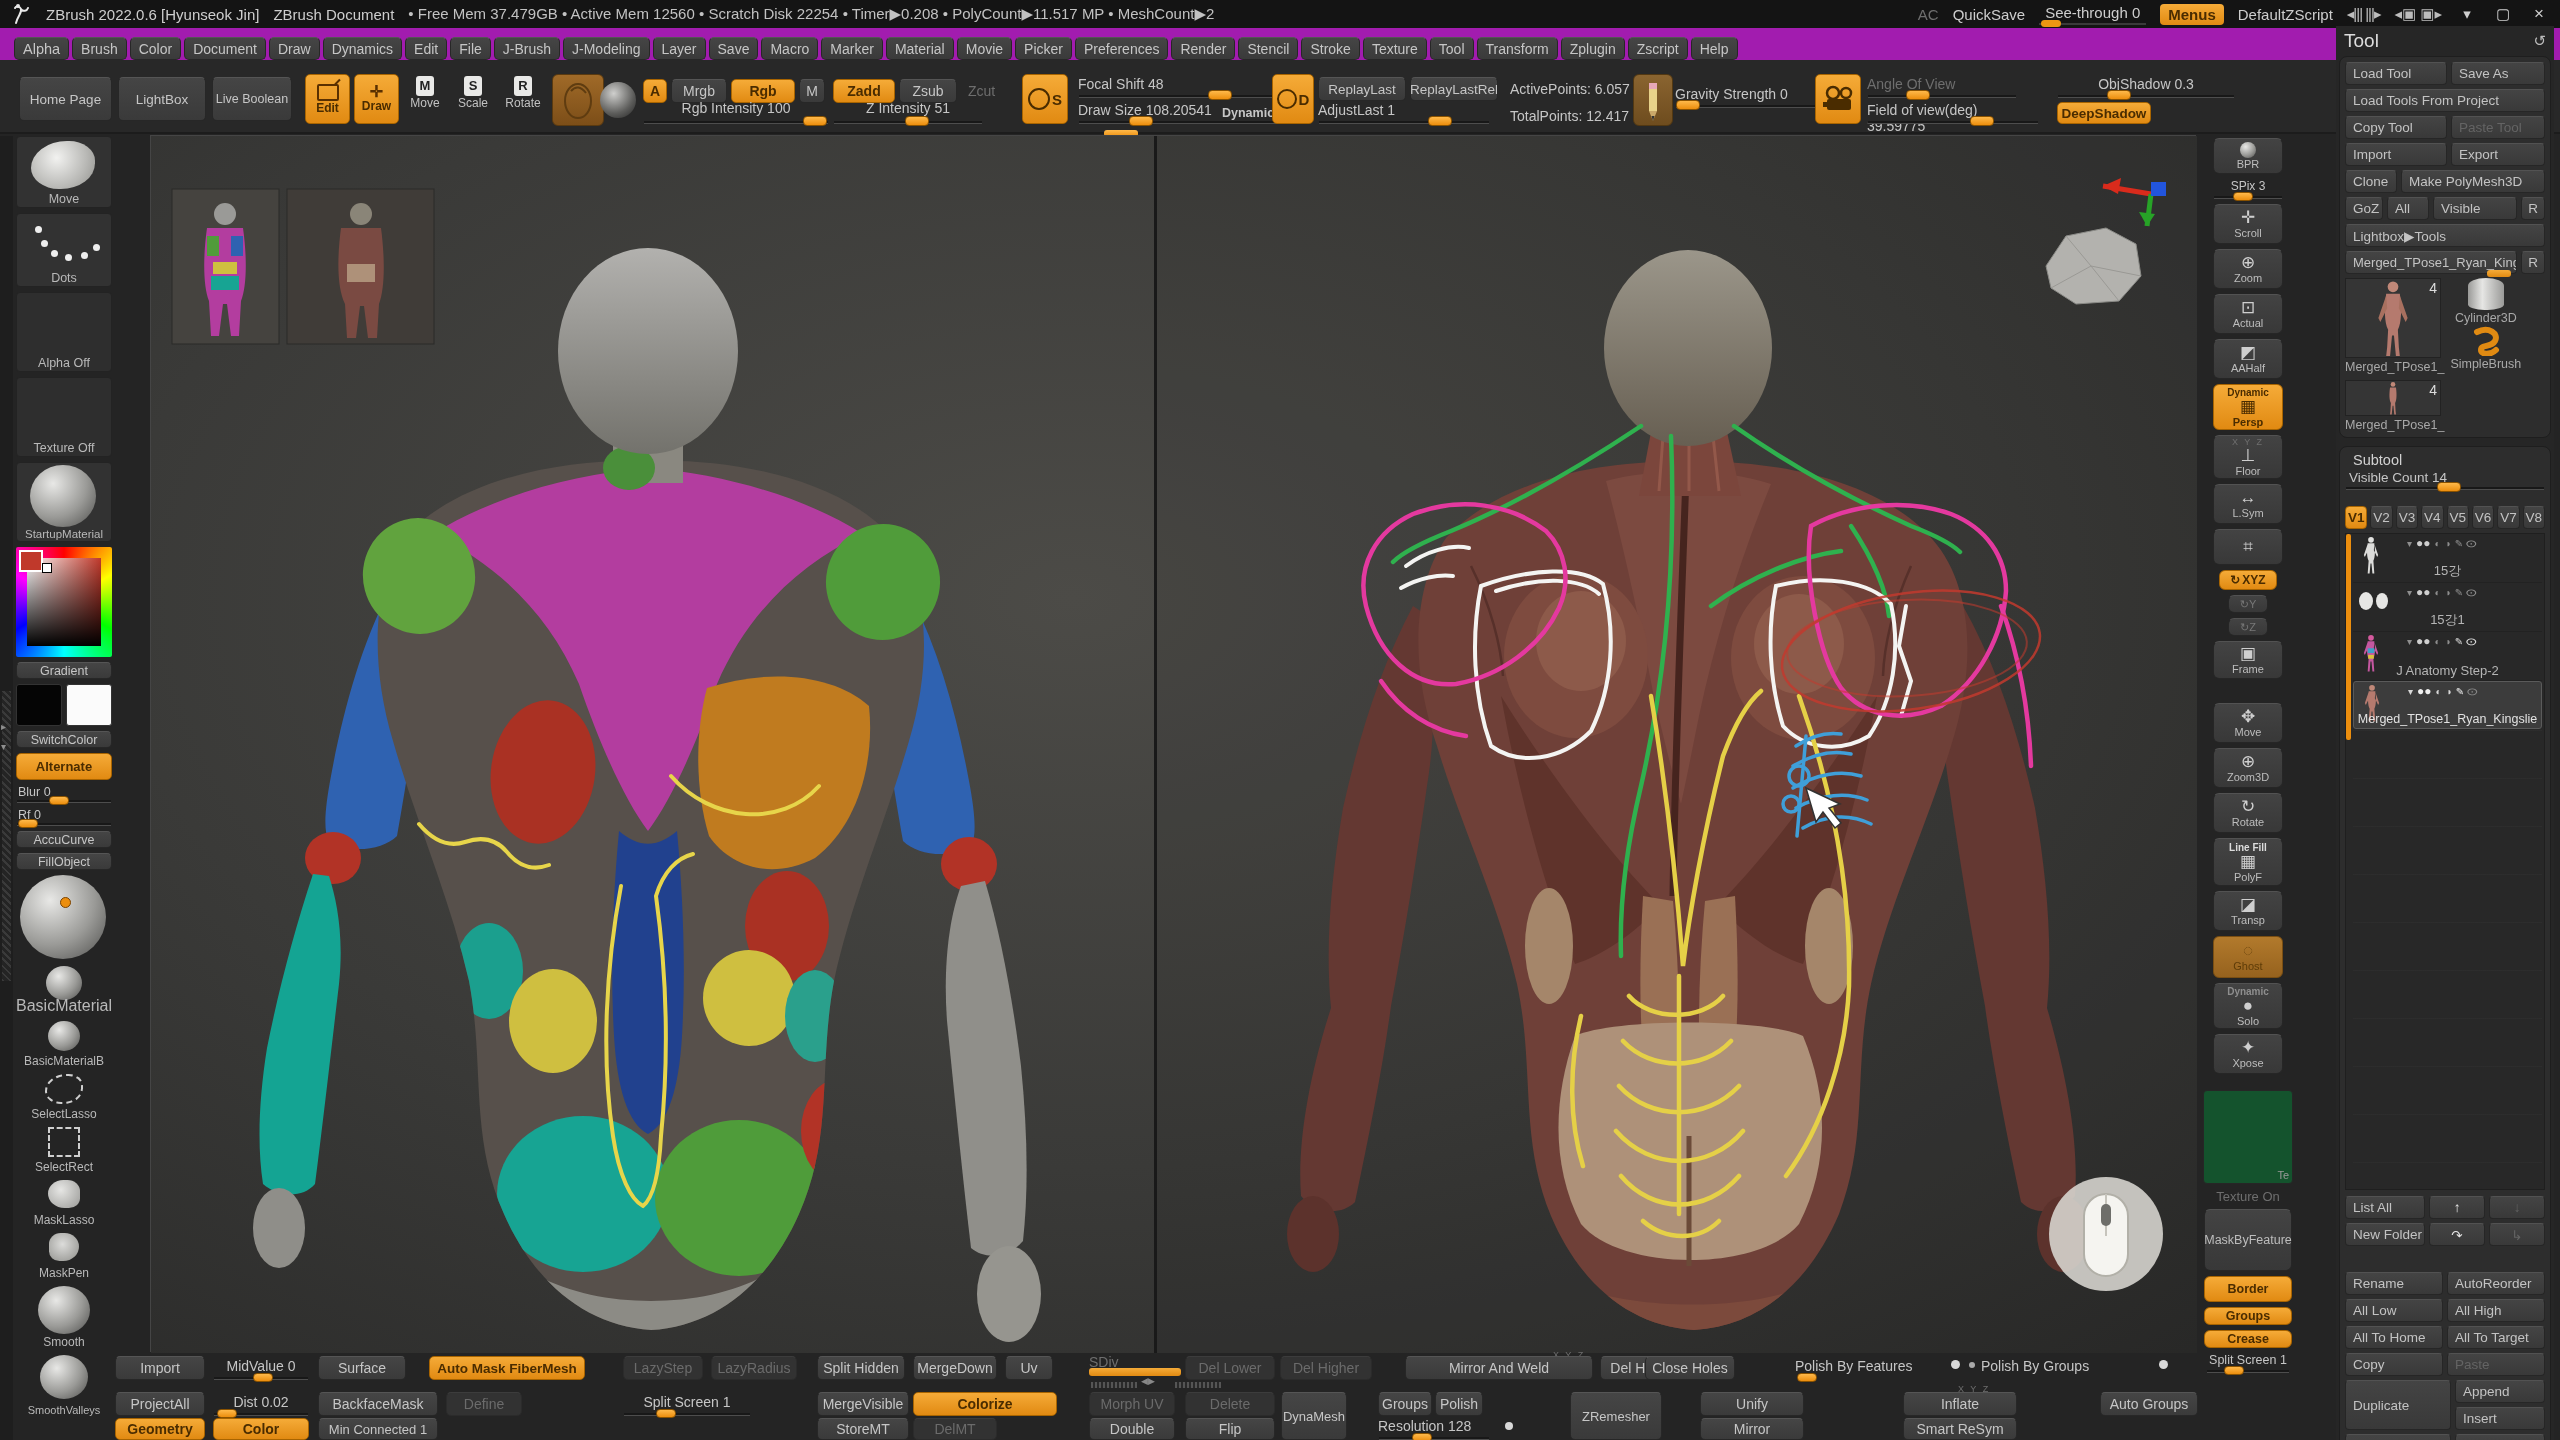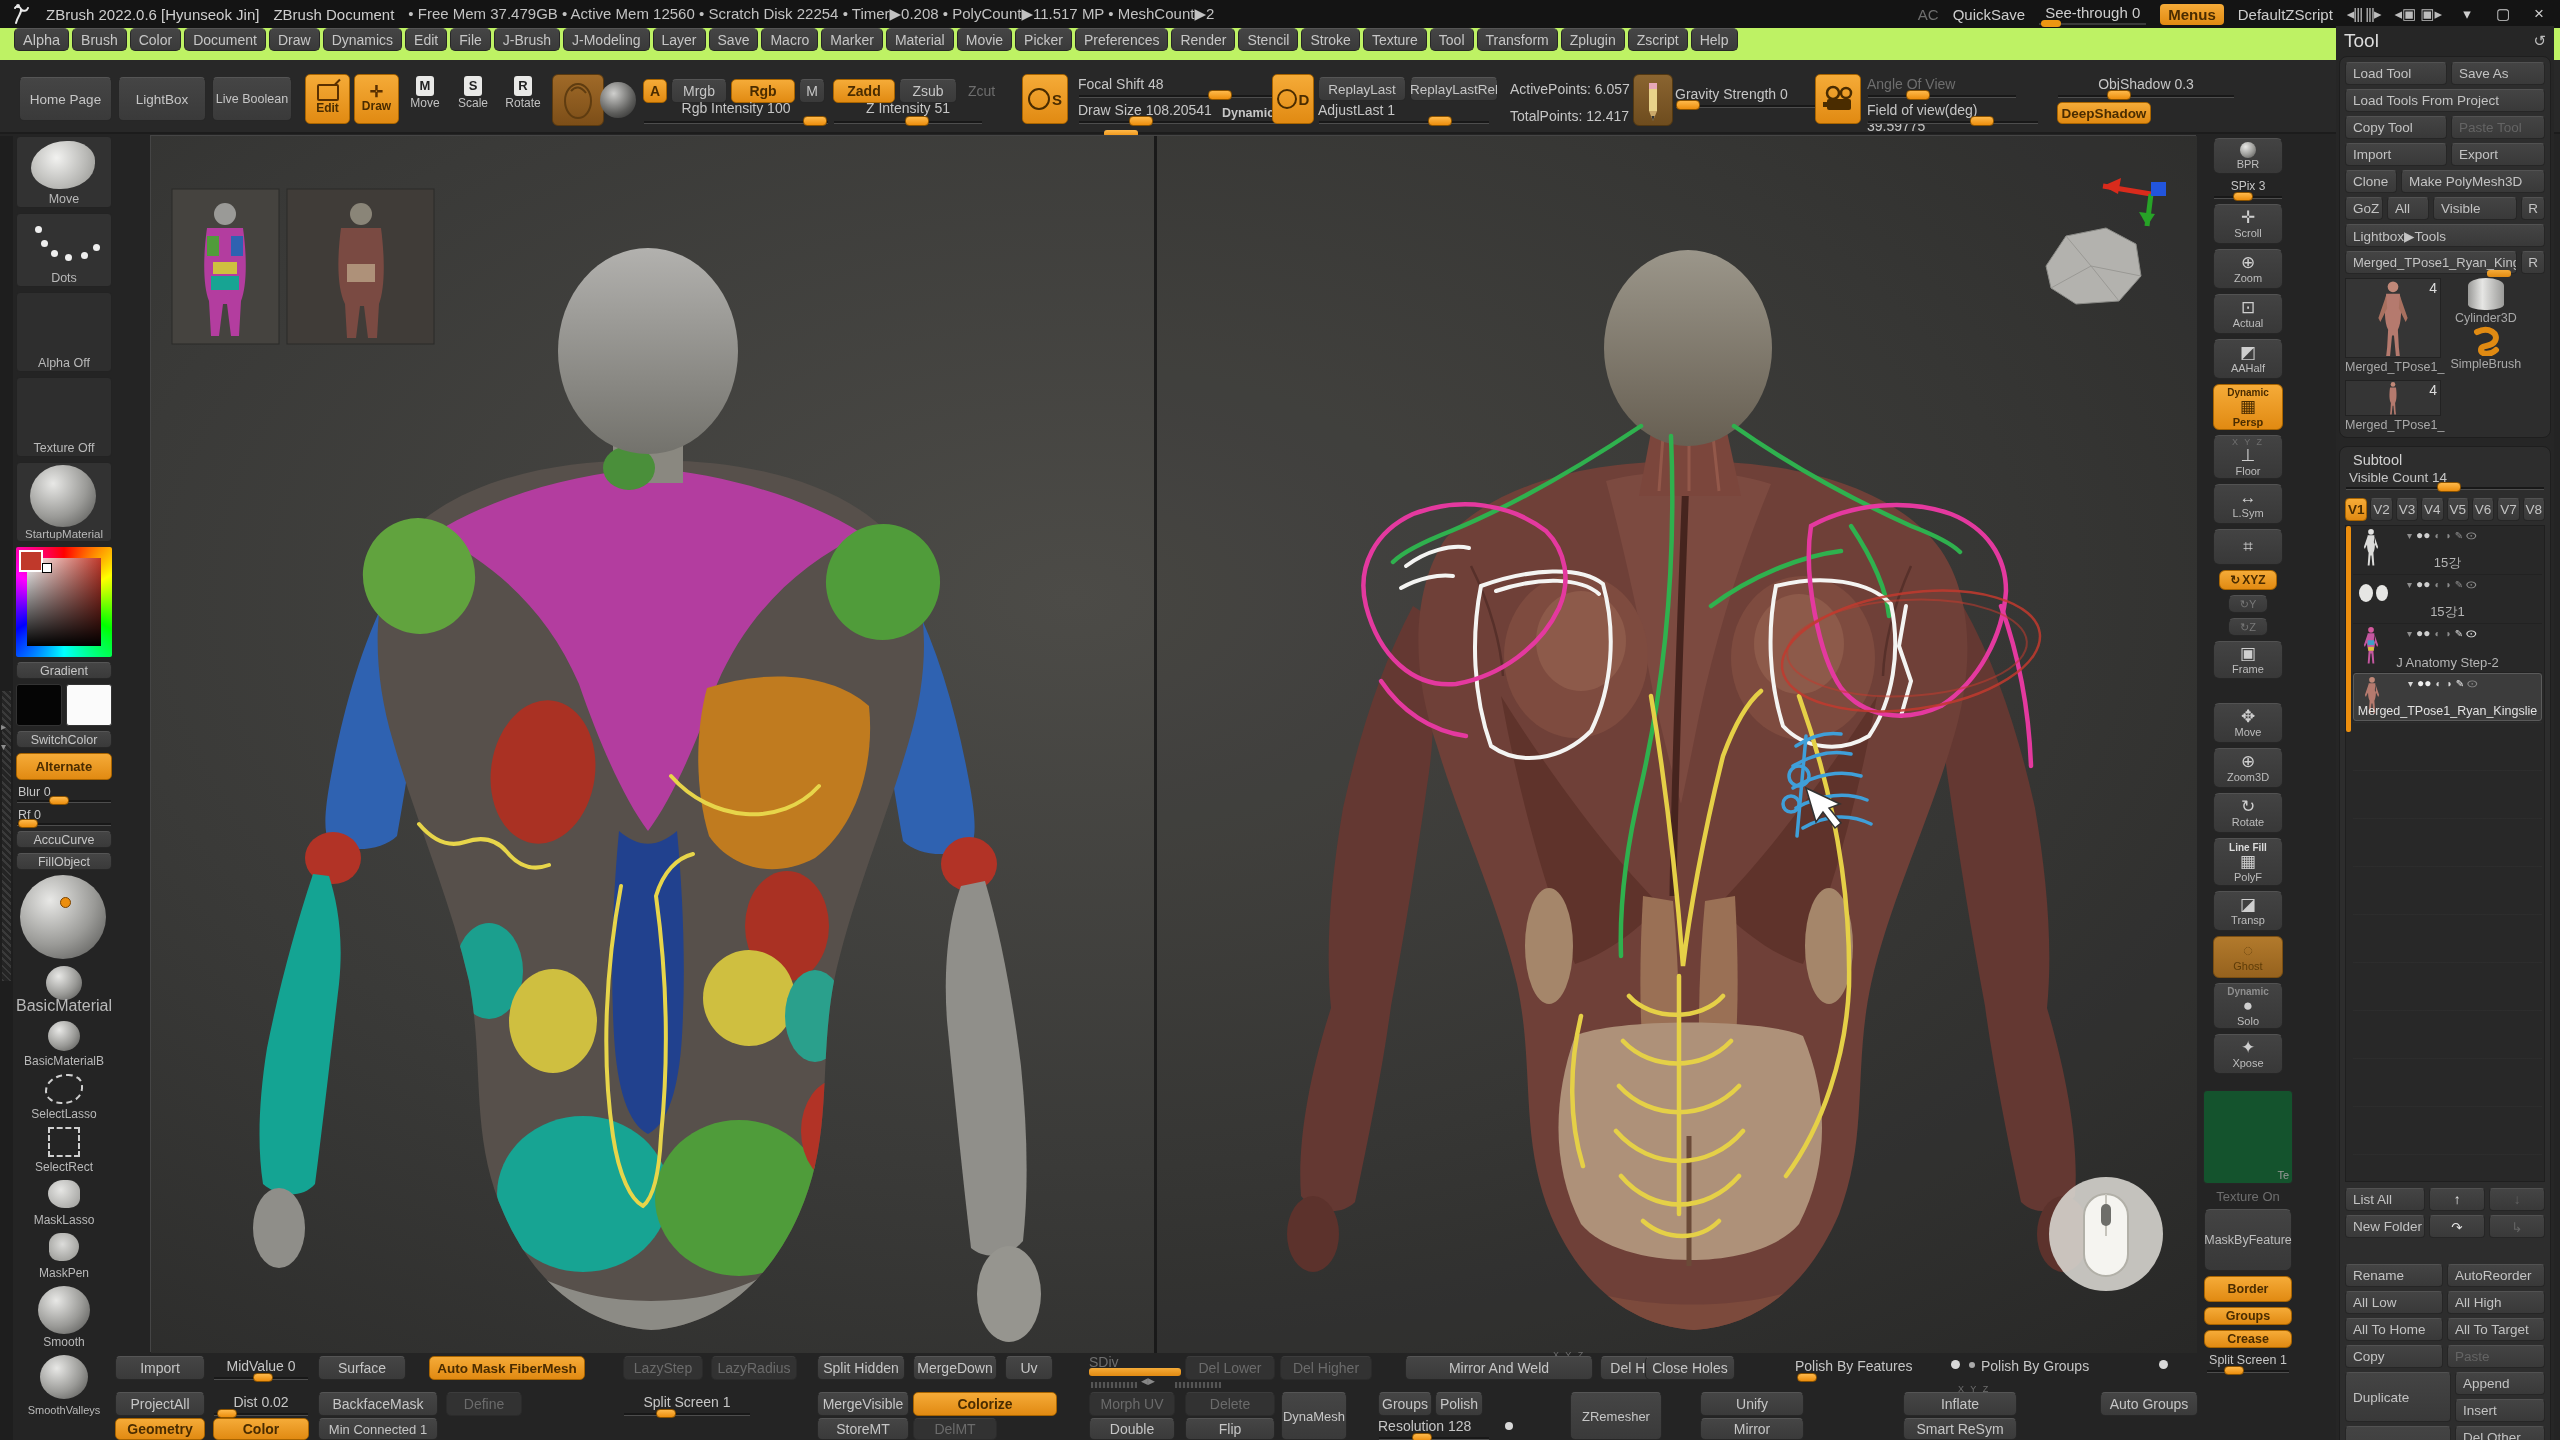--- a/index.html
+++ b/index.html
@@ -57,21 +57,21 @@
     </span>
     <span style="background:linear-gradient(#f5ab38,#e18a12);color:#4a2c00;font-weight:bold;padding:2px 8px;border-radius:4px;">Menus</span>
     <span>DefaultZScript</span>
     <span style="letter-spacing:-1px;color:#bdbdbd;">◂||| |||▸</span>
     <span style="color:#bdbdbd;">◂▣ ▣▸</span>
     <span style="width:22px;text-align:center;">▾</span>
     <span style="width:22px;text-align:center;">▢</span>
     <span style="width:22px;text-align:center;font-size:17px;">×</span>
   </div>
 
-  <div style="position:absolute;left:0;top:28px;right:0;height:32px;background:#bef264;display:flex;align-items:flex-start;gap:3px;padding:0 0 0 14px;">
+  <div style="position:absolute;left:0;top:28px;right:0;height:32px;background:#a21caf;display:flex;align-items:flex-end;gap:3px;padding:0 0 0 14px;">
     <span class="btn rel" style="height:23px;padding:0 8px;font-size:14.5px;">Alpha</span>
     <span class="btn rel" style="height:23px;padding:0 8px;">Brush</span>
     <span class="btn rel" style="height:23px;padding:0 8px;">Color</span>
     <span class="btn rel" style="height: 23px;padding:0 8px;">Document</span>
     <span class="btn rel" style="height:23px;padding:0 8px;">Draw</span>
     <span class="btn rel" style="height:23px;padding:0 8px;">Dynamics</span>
     <span class="btn rel" style="height:23px;padding:0 8px;">Edit</span>
     <span class="btn rel" style="height:23px;padding:0 8px;">File</span>
     <span class="btn rel" style="height:23px;padding:0 8px;">J-Brush</span>
     <span class="btn rel" style="height:23px;padding:0 8px;">J-Modeling</span>
@@ -655,21 +655,21 @@
         </div>
       </div>
     </div>
 
     <div style="margin:8px 3px 0 3px;background:#2d2d2d;border:1px solid #1e1e1e;border-radius:8px;padding:5px;">
       <span style="font-size:14.5px;color:#d2d2d2;padding-left:8px;">Subtool</span>
       <div class="sl" style="position:relative;height:20px;text-align:left;padding-left:4px;font-size:13.5px;margin-top:2px;">
         <span>Visible Count 14</span>
         <i class="tr"></i><i class="pp" style="left:46%;"></i>
       </div>
-      <div style="display:flex;gap:3px;margin-top:8px;">
+      <div style="display:flex;gap:3px;margin-top:16px;">
         <div class="tpbtn" style="flex:1;justify-content:center;padding:0 2px;background:linear-gradient(#f5ab38,#e18a12);color:#4a2c00;font-weight:bold;border-color:#a86400;">V1</div>
         <div class="tpbtn" style="flex:1;justify-content:center;padding:0 2px;">V2</div>
         <div class="tpbtn" style="flex:1;justify-content:center;padding:0 2px;">V3</div>
         <div class="tpbtn" style="flex:1;justify-content:center;padding:0 2px;">V4</div>
         <div class="tpbtn" style="flex:1;justify-content:center;padding:0 2px;">V5</div>
         <div class="tpbtn" style="flex:1;justify-content:center;padding:0 2px;">V6</div>
         <div class="tpbtn" style="flex:1;justify-content:center;padding:0 2px;">V7</div>
         <div class="tpbtn" style="flex:1;justify-content:center;padding:0 2px;">V8</div>
       </div>
       

